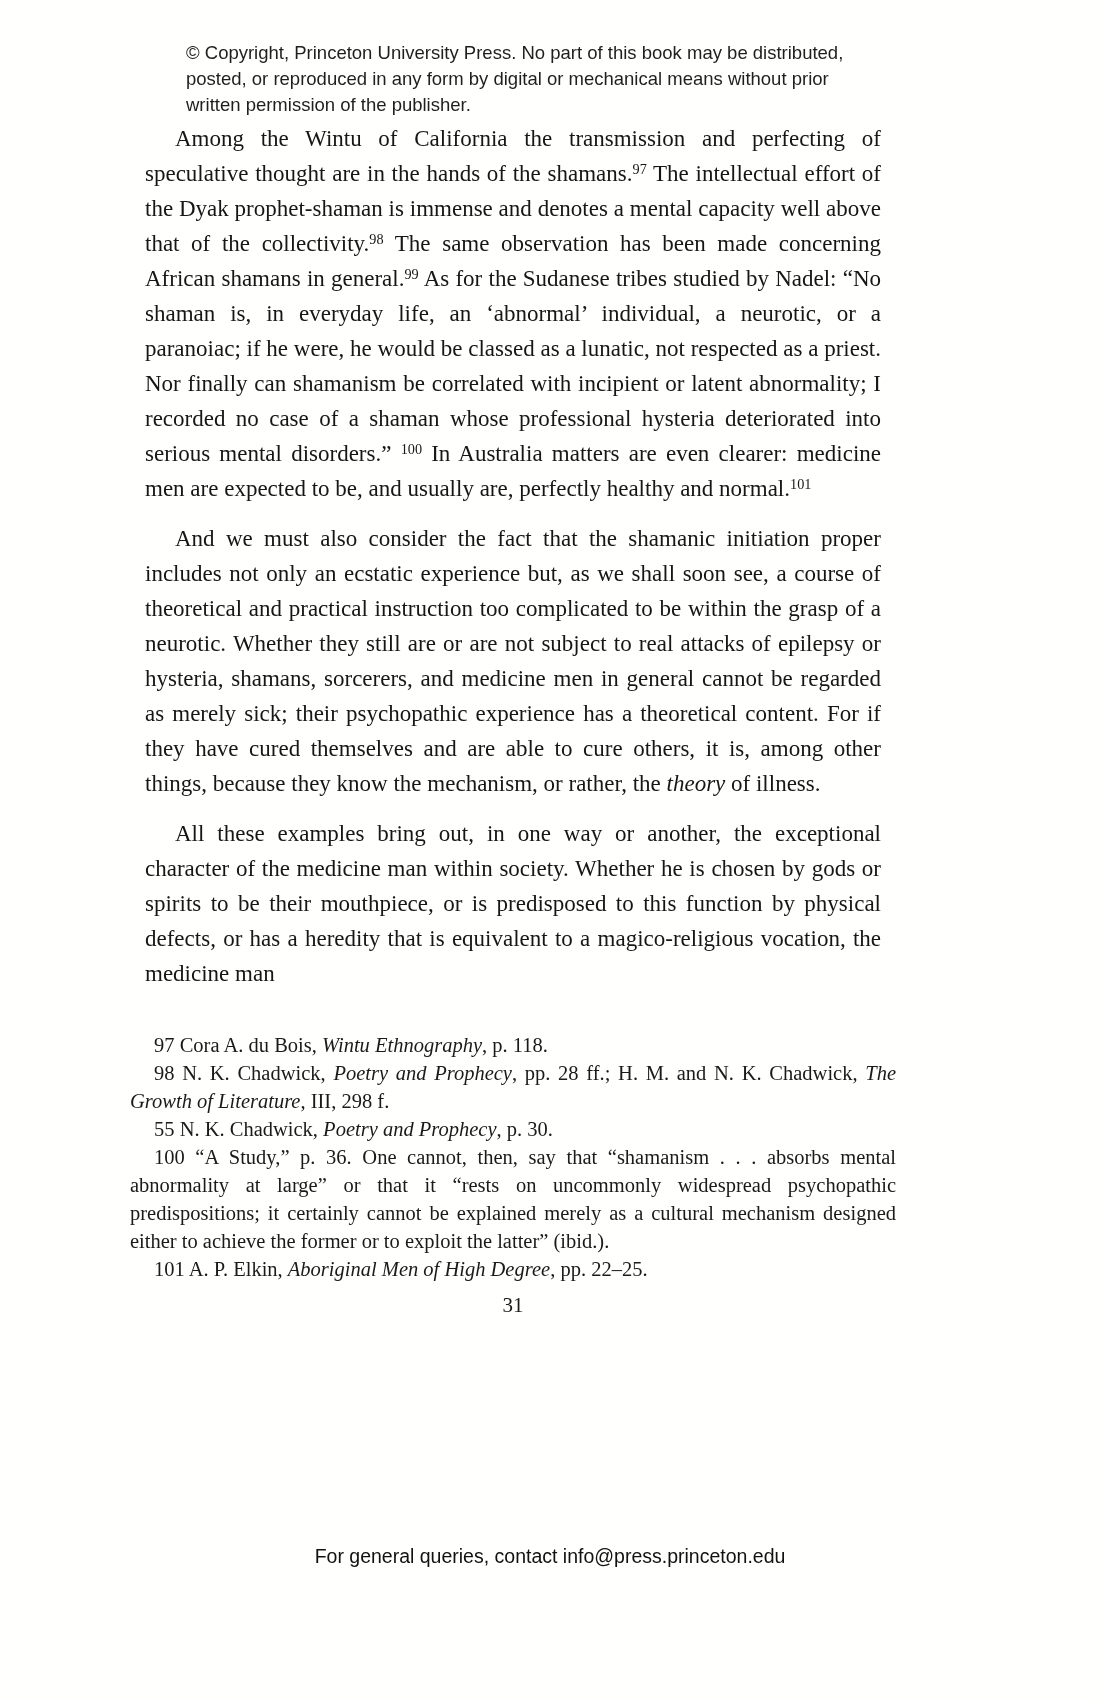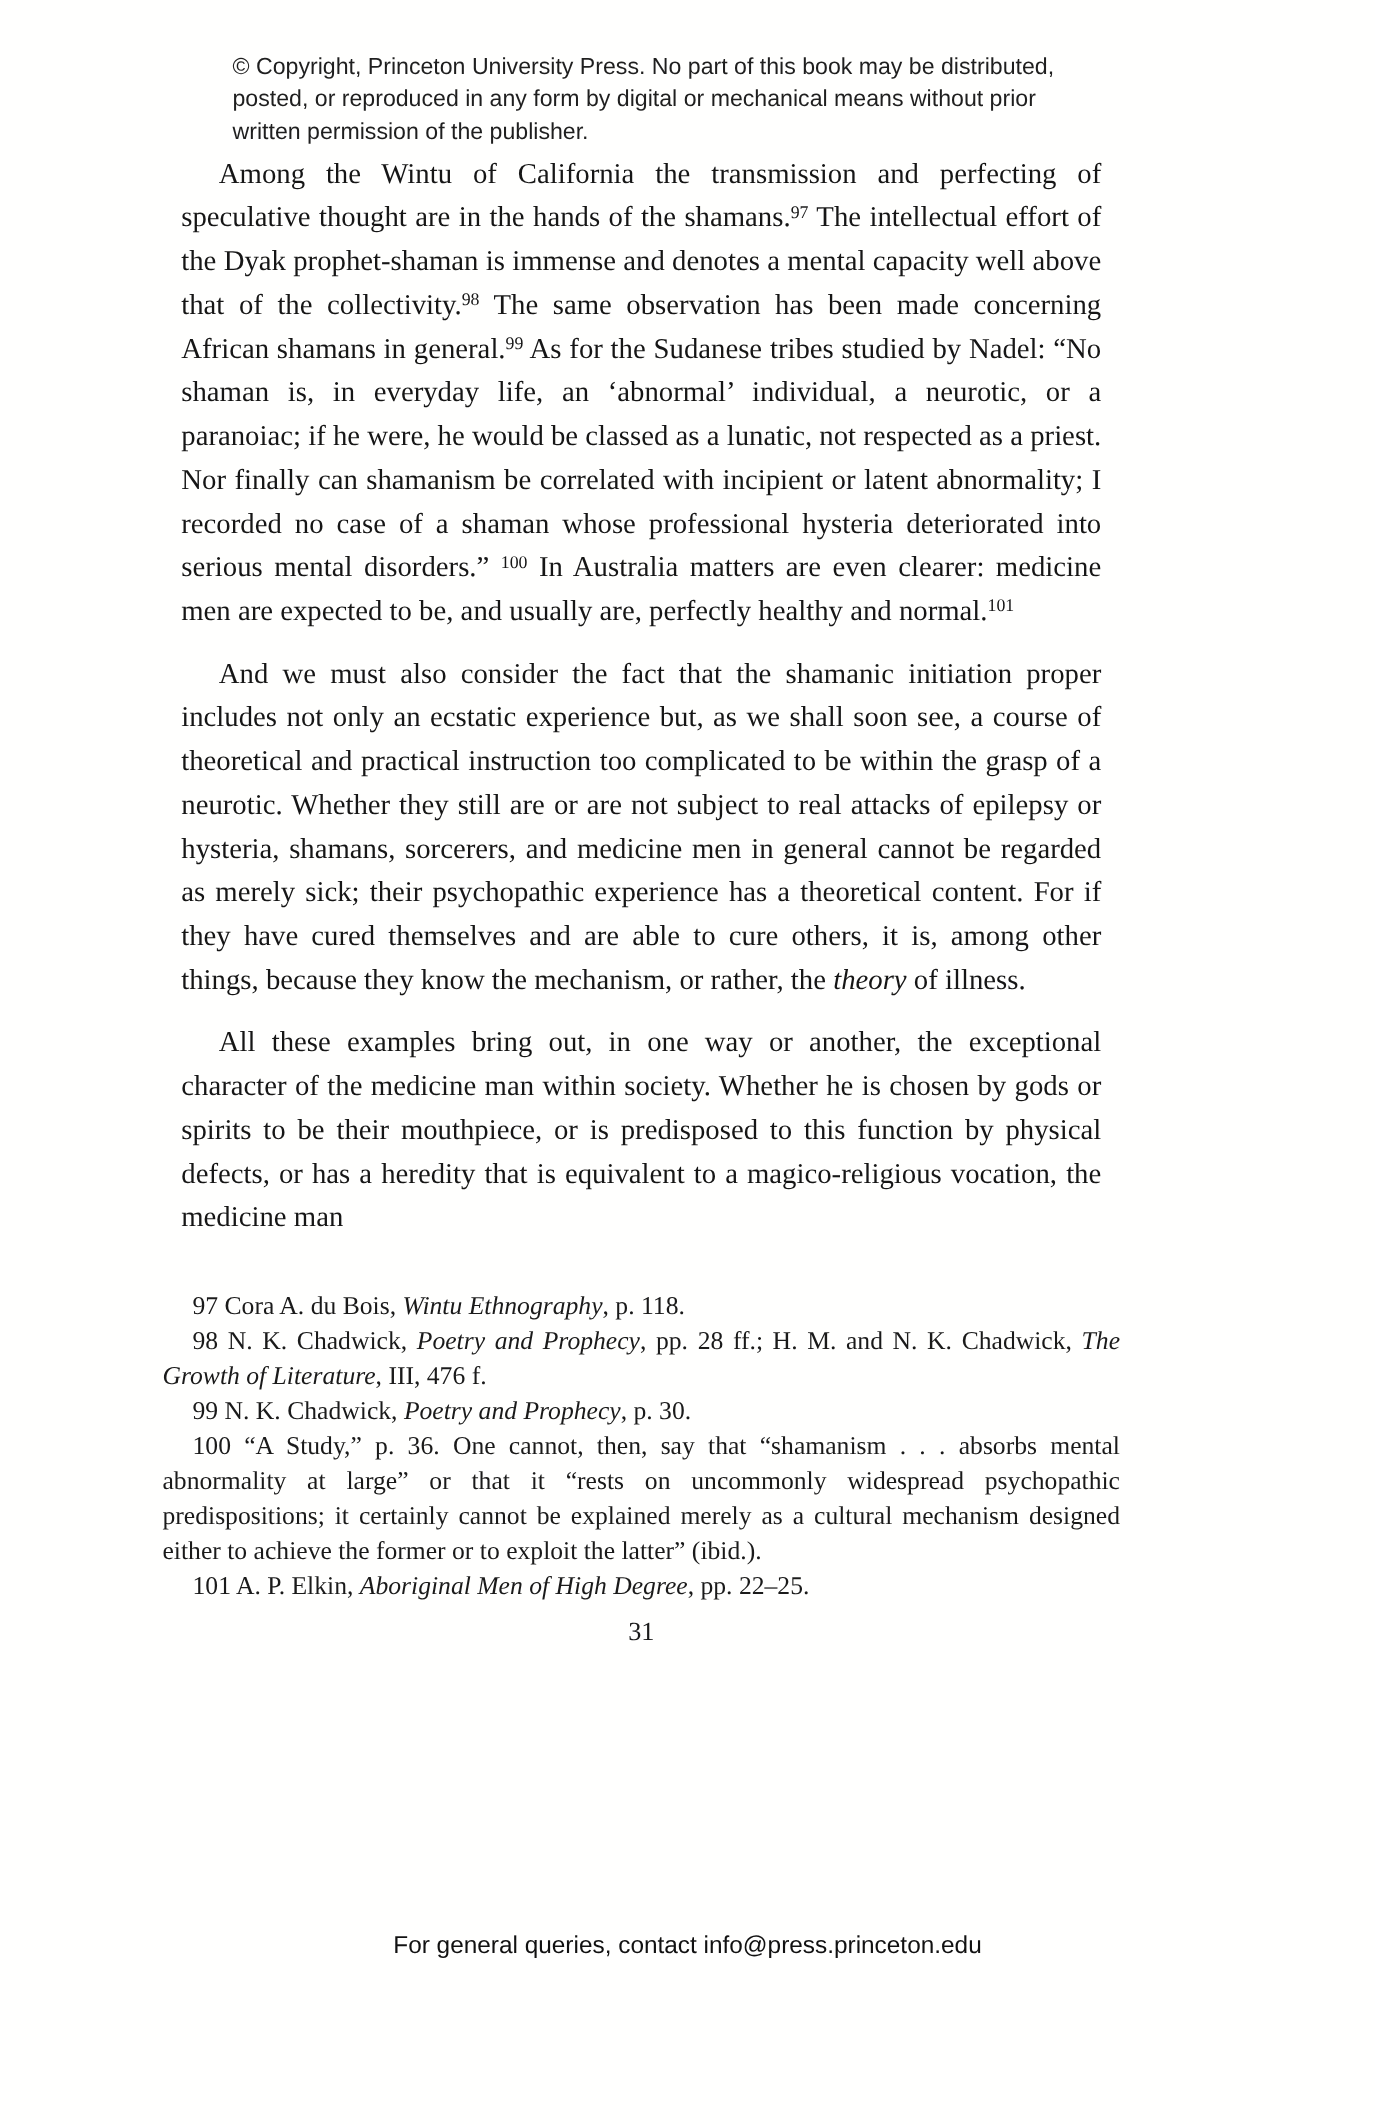--- a/index.html
+++ b/index.html
@@ -96,22 +96,22 @@
 
 
     <div class="body-text">
         <p><span>Among the Wintu of California the transmission and perfecting of speculative thought are in the hands of the shamans.</span><sup>97</sup><span> The intellectual effort of the Dyak prophet-shaman is immense and denotes a mental capacity well above that of the collectivity.</span><sup>98</sup><span> The same observation has been made concerning African shamans in general.</span><sup>99</sup><span> As for the Sudanese tribes studied by Nadel: “No shaman is, in everyday life, an ‘abnormal’ individual, a neurotic, or a paranoiac; if he were, he would be classed as a lunatic, not respected as a priest. Nor finally can shamanism be correlated with incipient or latent abnormality; I recorded no case of a shaman whose professional hysteria deteriorated into serious mental disorders.” </span><sup>100</sup><span> In Australia matters are even clearer: medicine men are expected to be, and usually are, perfectly healthy and normal.</span><sup>101</sup></p>
         <p><span>And we must also consider the fact that the shamanic initiation proper includes not only an ecstatic experience but, as we shall soon see, a course of theoretical and practical instruction too complicated to be within the grasp of a neurotic. Whether they still are or are not subject to real attacks of epilepsy or hysteria, shamans, sorcerers, and medicine men in general cannot be regarded as merely sick; their psychopathic experience has a theoretical content. For if they have cured themselves and are able to cure others, it is, among other things, because they know the mechanism, or rather, the </span><i>theory</i><span> of illness.</span></p>
         <p><span>All these examples bring out, in one way or another, the exceptional character of the medicine man within society. Whether he is chosen by gods or spirits to be their mouthpiece, or is predisposed to this function by physical defects, or has a heredity that is equivalent to a magico-religious vocation, the medicine man</span></p>
       </div>
 
     <div class="footnotes">
         <p><span>97 Cora A. du Bois, </span><i>Wintu Ethnography</i><span>, p. 118.</span></p>
-        <p><span>98 N. K. Chadwick, </span><i>Poetry and Prophecy</i><span>, pp. 28 ff.; H. M. and N. K. Chadwick, </span><i>The Growth of Literature</i><span>, III, 476 f.</span></p>
-        <p><span>99 N. K. Chadwick, </span><i>Poetry and Prophecy</i><span>, p. 30.</span></p>
+        <p><span>98 N. K. Chadwick, </span><i>Poetry and Prophecy</i><span>, pp. 28 ff.; H. M. and N. K. Chadwick, </span><i>The Growth of Literature</i><span>, III, 298 f.</span></p>
+        <p><span>55 N. K. Chadwick, </span><i>Poetry and Prophecy</i><span>, p. 30.</span></p>
         <p><span>100 “A Study,” p. 36. One cannot, then, say that “shamanism . . . absorbs mental abnormality at large” or that it “rests on uncommonly widespread psychopathic predispositions; it certainly cannot be explained merely as a cultural mechanism designed either to achieve the former or to exploit the latter” (ibid.).</span></p>
         <p><span>101 A. P. Elkin, </span><i>Aboriginal Men of High Degree</i><span>, pp. 22–25.</span></p>
       </div>
 
     <div class="page-number">31</div>
 
   </div>
 
   <div class="footer">For general queries, contact info@press.princeton.edu</div>
 

